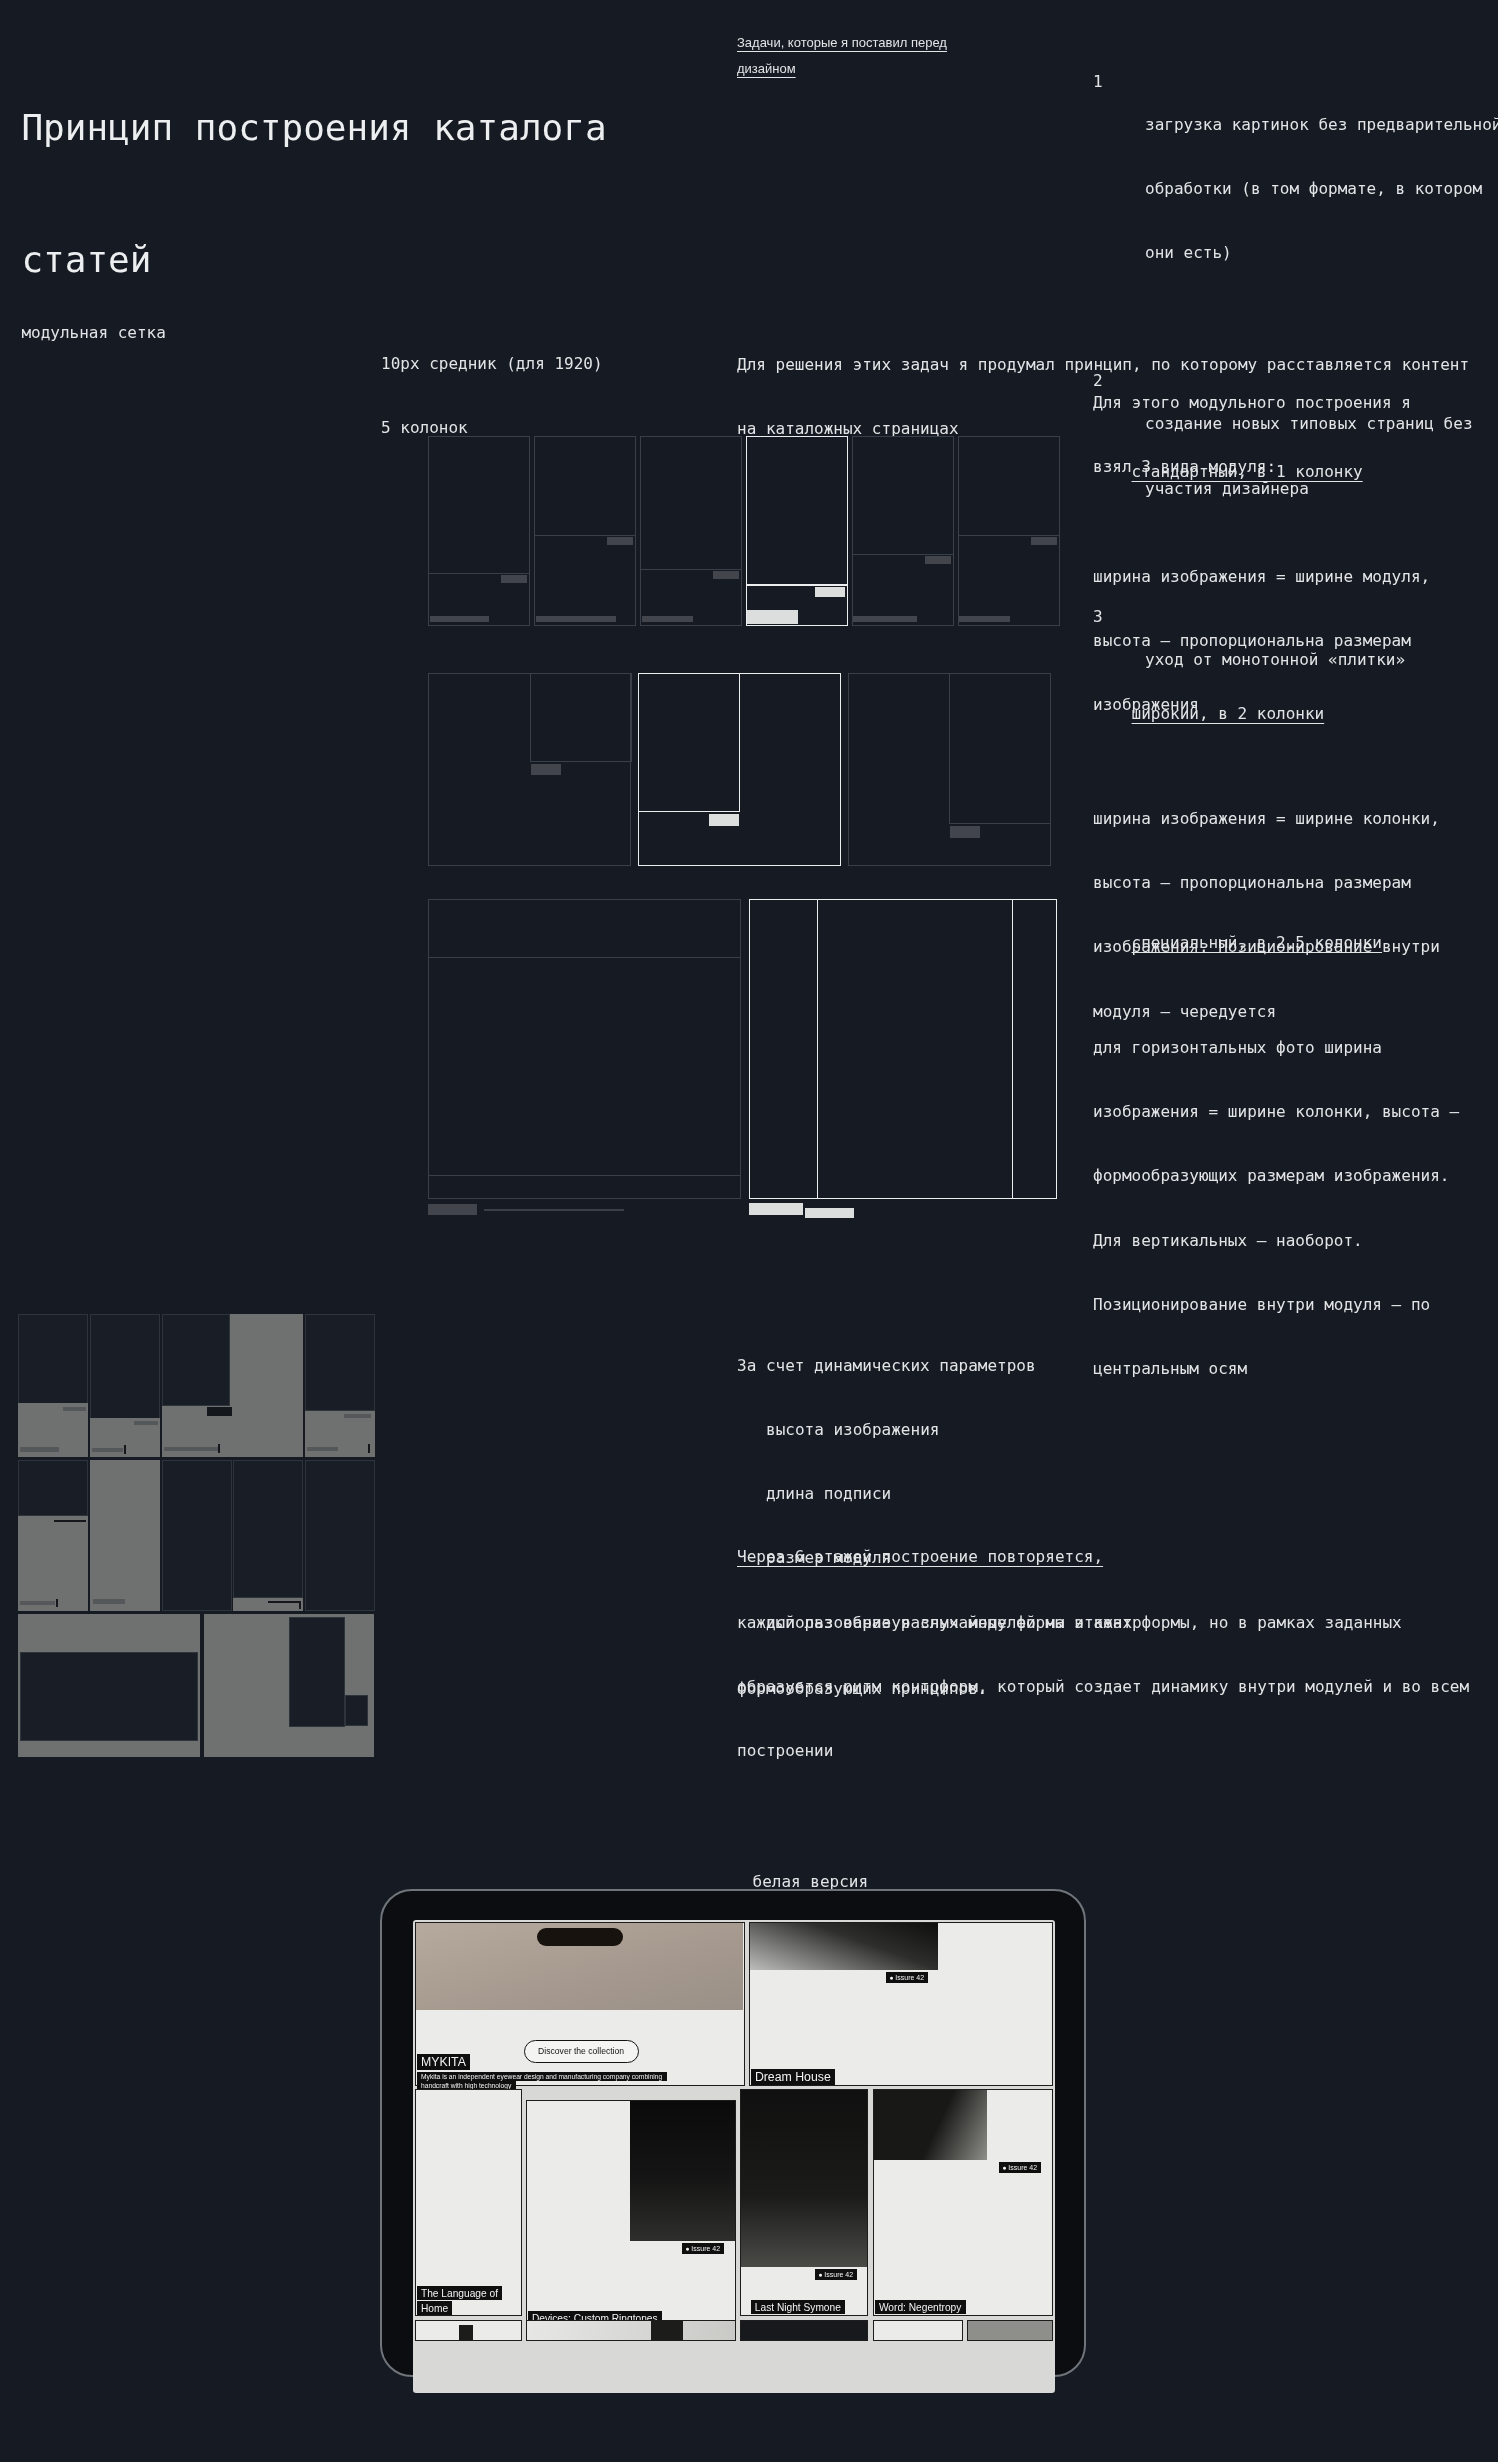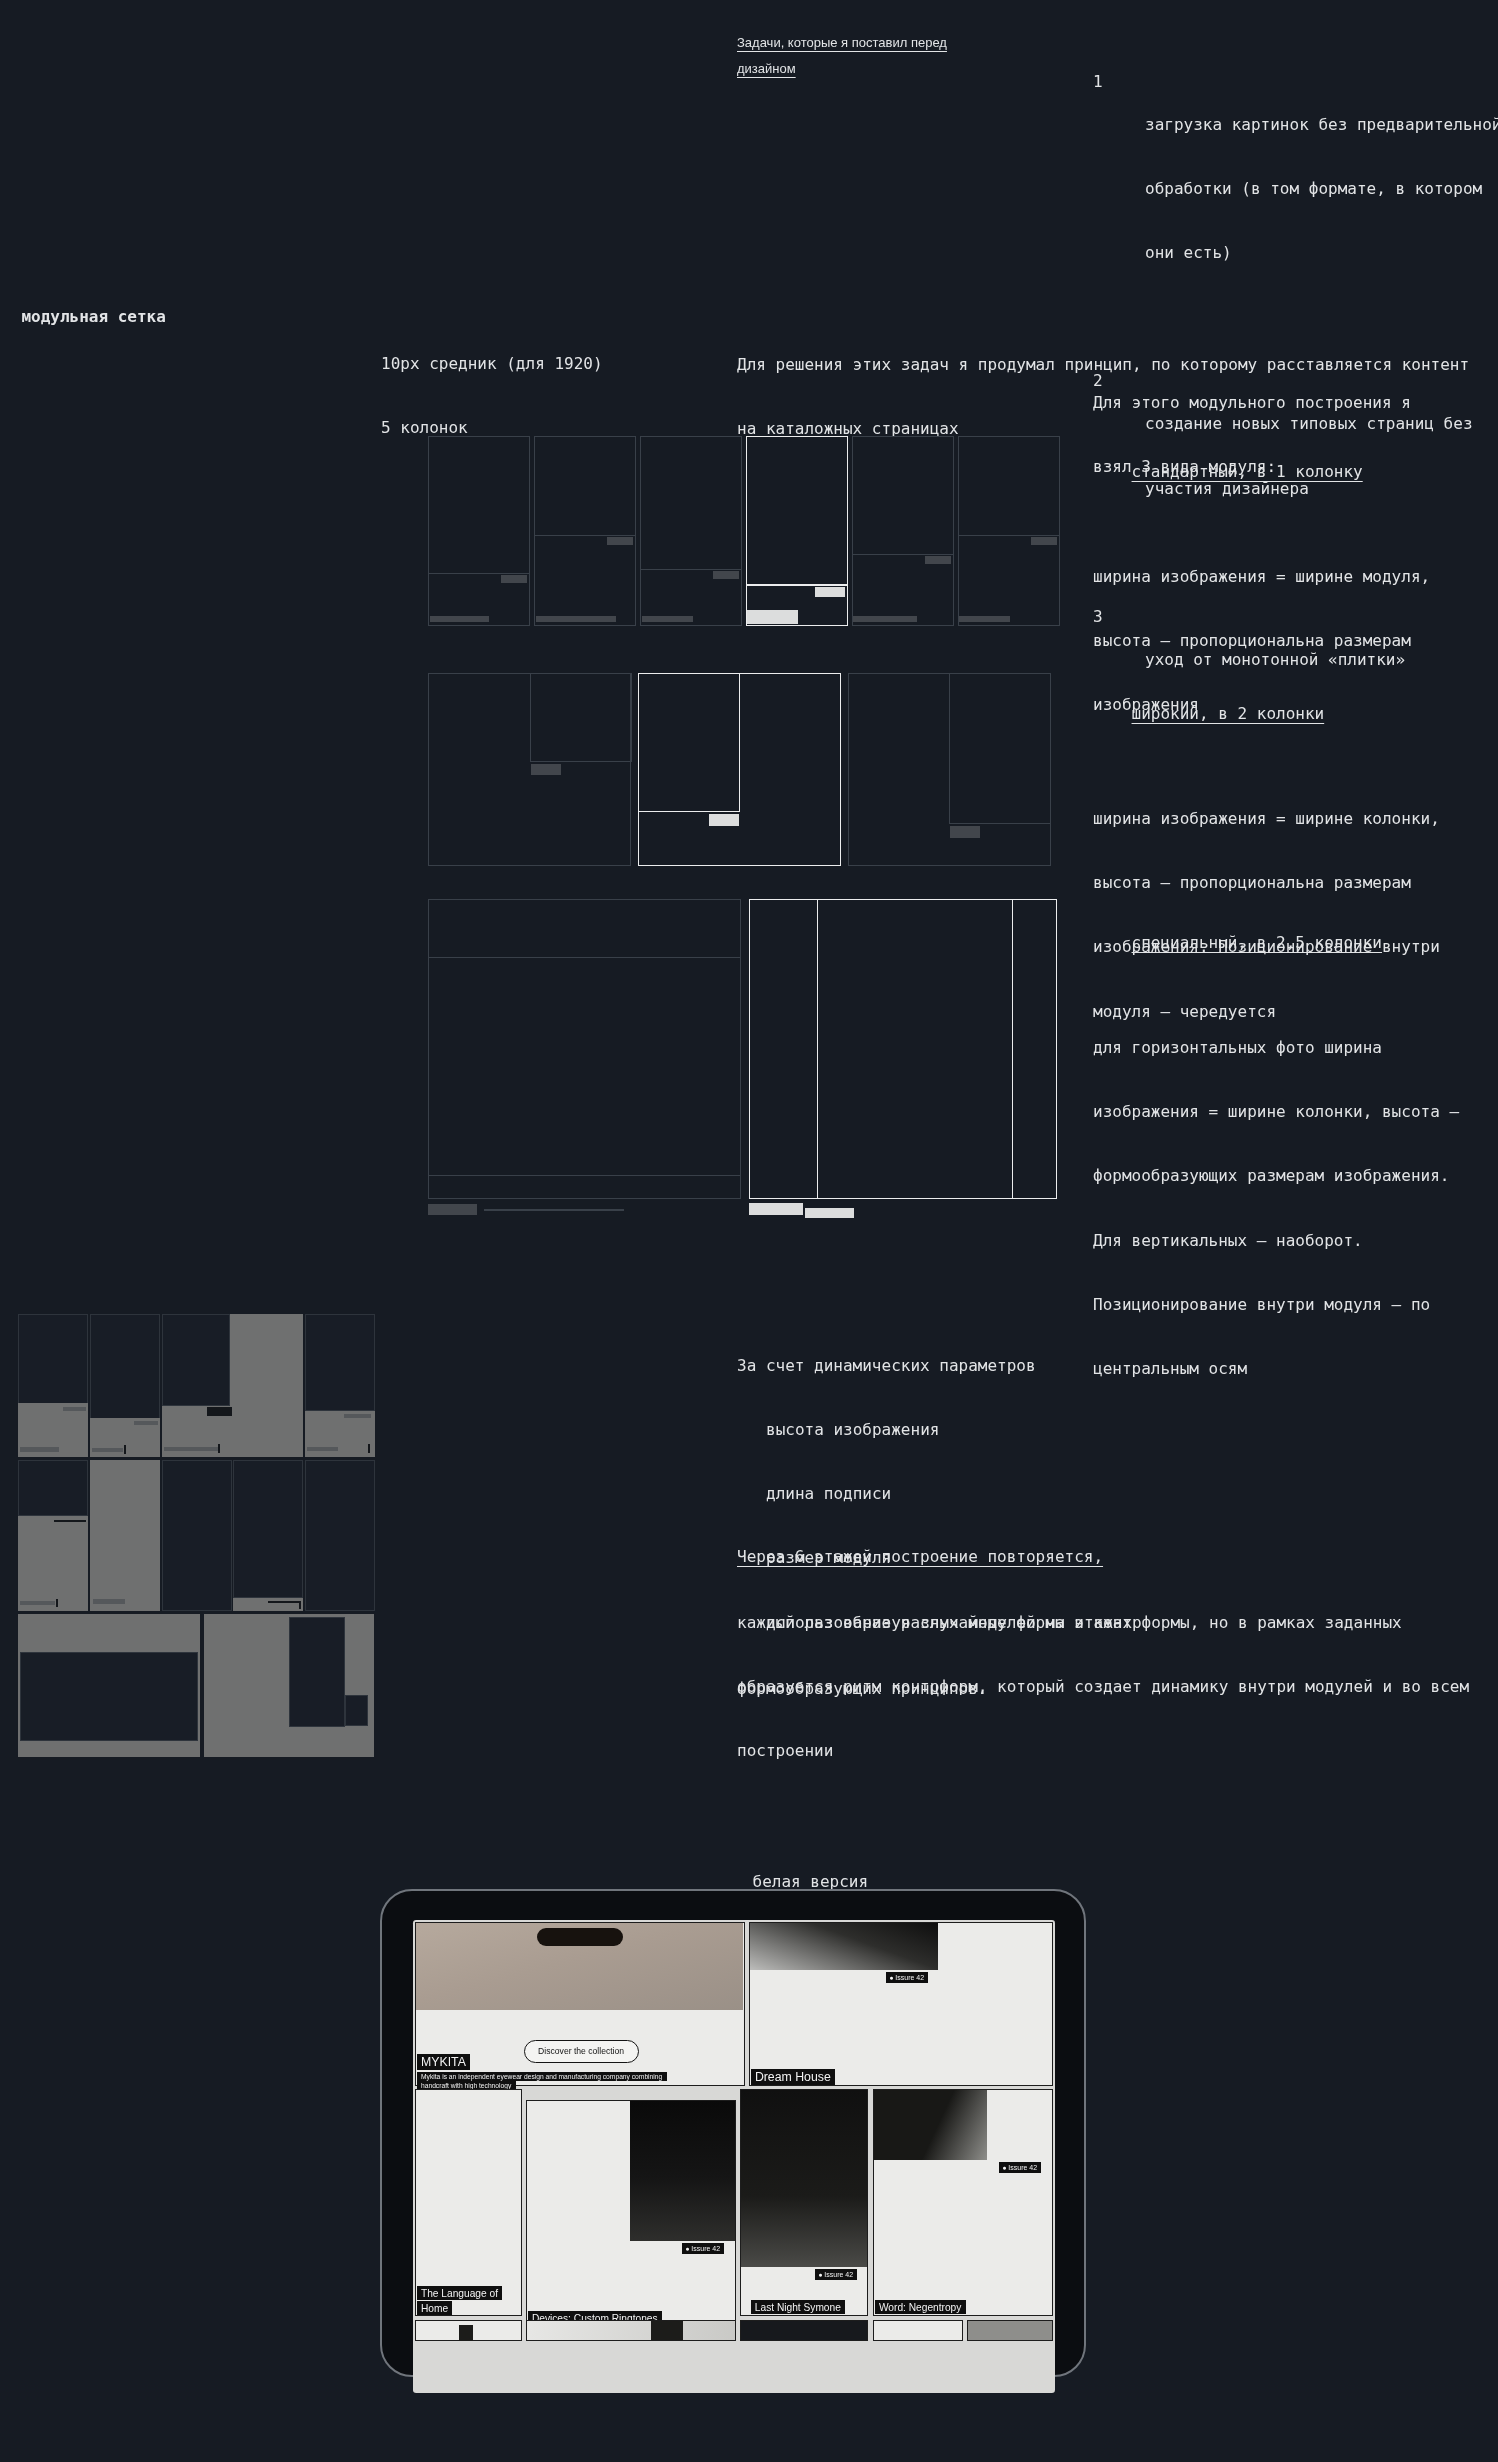--- a/index.html
+++ b/index.html
@@ -52,36 +52,40 @@
   .ph-cam{background:#1c1c1a;}
   .ph-stairs{background:linear-gradient(100deg,#e7e7e5,#c9c9c6);}
   .ph-dark{background:#17191d;border:none;}
   .ph-gray{background:#8e8e8b;border:none;}
   .glasses{position:absolute;background:#17120e;border-radius:9.6px;}
 
   
   #title{left:21.4px;top:18px;}
   #tasks-link{left:737px;top:30px;font-size:13px;line-height:26px;}
   #tasks-list{left:1093px;top:28px;width:407px;}
-  #grid-label{left:21.4px;top:306px;font-weight:bold;}
+  #grid-label{left:21.4px;top:322px;}
   #gutter{left:381px;top:310px;}
   #intro{left:737px;top:311px;}
   #modules-intro{left:1093px;top:349px;}
   #type-standard{left:1093px;top:440px;}
   #type-wide{left:1093px;top:682px;}
   #type-special{left:1093px;top:911px;}
   #rhythm{left:737px;top:1312px;}
   #repeat-note{left:737px;top:1502px;line-height:22px;}
   #white-version{left:714px;top:1850px;text-align:center;}
 </style>
 </head>
 <body>
 
 <div class="page">
 
+  <div class="abs title" id="title">
+    <div>Принцип построения каталога</div>
+    <div>статей</div>
+  </div>
 
   <div class="abs sans" id="tasks-link">
     <div class="u">Задачи, которые я поставил перед</div>
     <div class="u">дизайном</div>
   </div>
 
   <div class="abs mono" id="tasks-list">
     <div class="task">
       <div class="task-num">1</div>
       <div>

